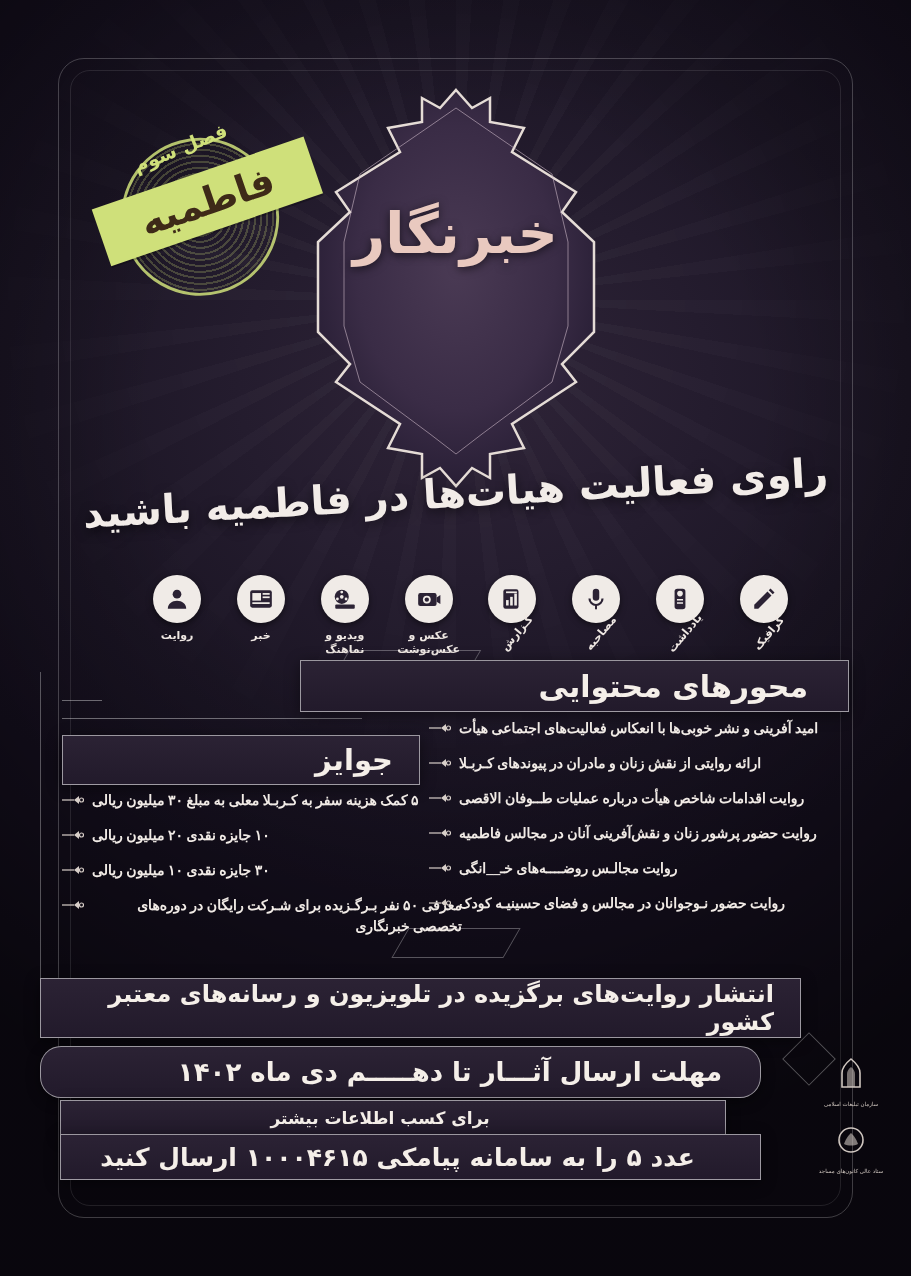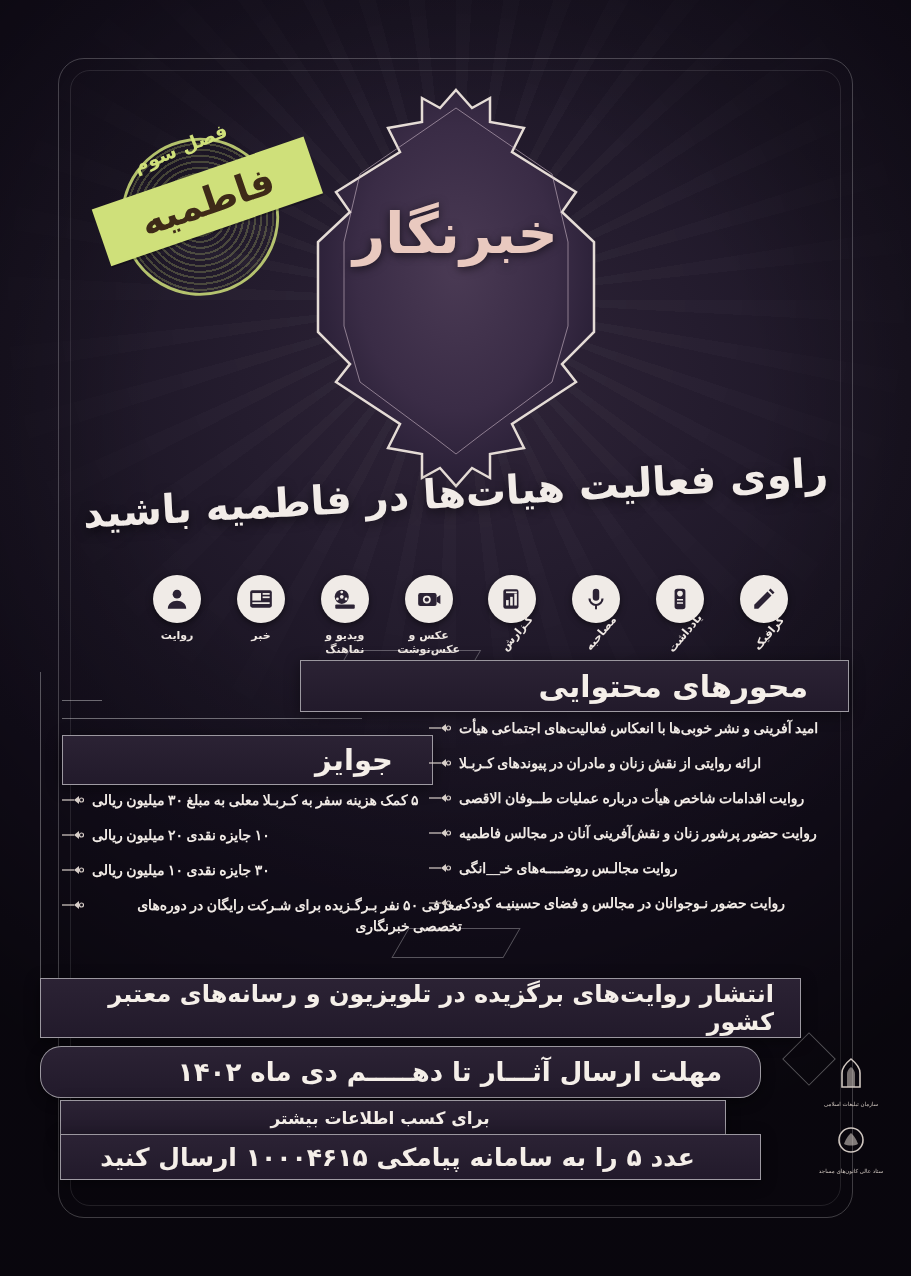--- a/index.html
+++ b/index.html
@@ -213,21 +213,21 @@
     padding-right: 40px;
     font-size: 30px;
     justify-content: flex-start;
     letter-spacing: 1px;
   }
   .band-prizes {
     left: 62px;
     width: 330px;
     top: 735px;
     height: 48px;
-    padding-right: 39px;
+    padding-right: 26px;
     font-size: 29px;
     justify-content: flex-start;
     letter-spacing: 6px;
   }
   .band-publish {
     left: 40px;
     right: 110px;
     top: 978px;
     height: 58px;
     padding-right: 26px;

